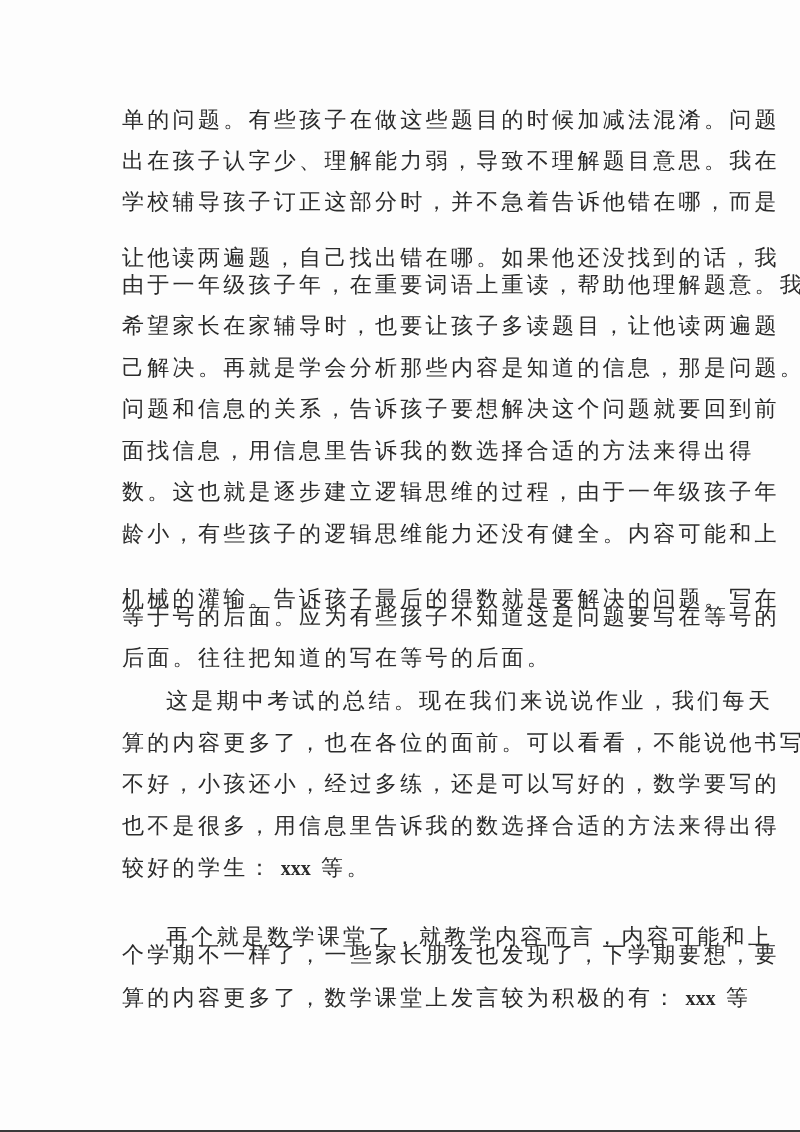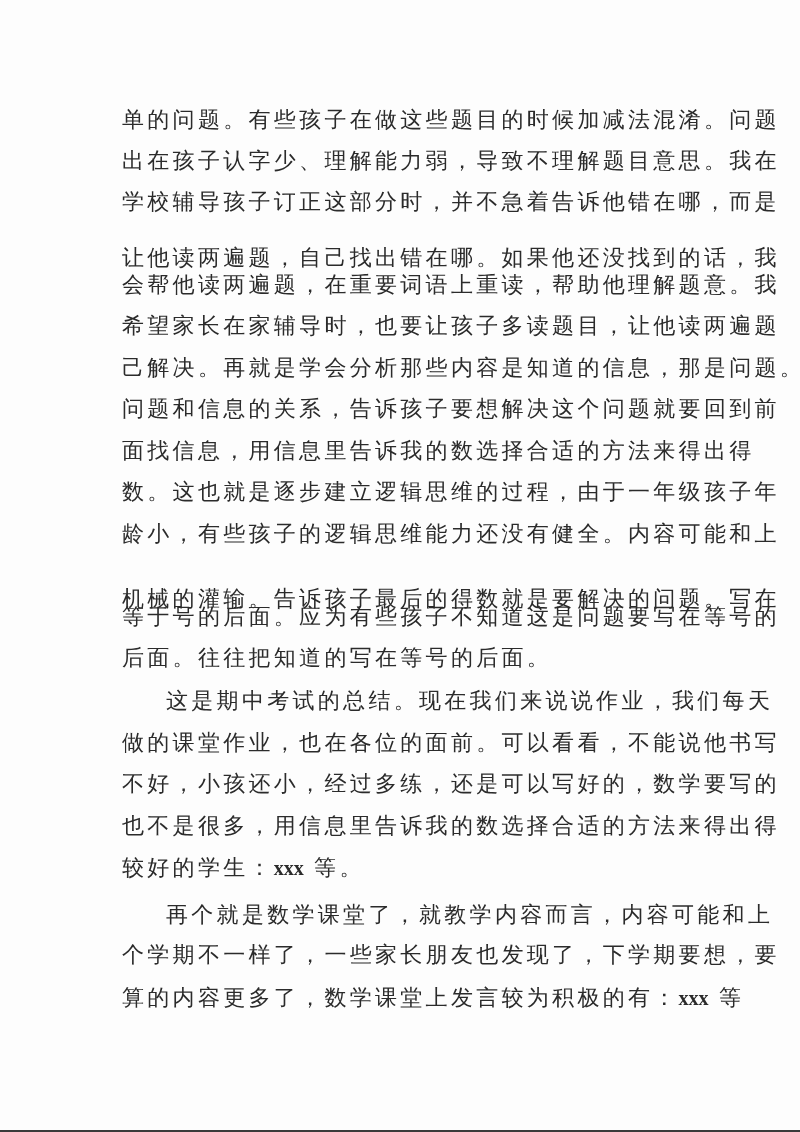--- a/index.html
+++ b/index.html
@@ -33,64 +33,65 @@
       letter-spacing: 3.3px;
       white-space: nowrap;
       overflow: visible;
     }
     .line.indent { left: 166px; }
     .latin {
       font-family: "Liberation Serif", serif;
       font-weight: bold;
       letter-spacing: 0;
       font-size: 20px;
+      margin-left: 7px;
     }
     .bottom-rule {
       position: absolute;
       left: 0;
       bottom: 0;
       width: 800px;
       height: 2px;
       background: #3a3a3a;
     }
   </style>
 </head>
 <body>
 
 <div class="page">
 
   <div>
     <div class="line" style="top:105px">单的问题。有些孩子在做这些题目的时候加减法混淆。问题</div>
     <div class="line" style="top:146px">出在孩子认字少、理解能力弱，导致不理解题目意思。我在</div>
     <div class="line" style="top:187px">学校辅导孩子订正这部分时，并不急着告诉他错在哪，而是</div>
     <div class="line" style="top:243px">让他读两遍题，自己找出错在哪。如果他还没找到的话，我</div>
-    <div class="line" style="top:270px">会帮他读两遍题，在重要词语上重读，帮助他理解题意。我</div>
+    <div class="line" style="top:270px">由于一年级孩子年，在重要词语上重读，帮助他理解题意。我</div>
     <div class="line" style="top:311px">希望家长在家辅导时，也要让孩子多读题目，让他读两遍题</div>
     <div class="line" style="top:353px">己解决。再就是学会分析那些内容是知道的信息，那是问题。</div>
     <div class="line" style="top:394px">问题和信息的关系，告诉孩子要想解决这个问题就要回到前</div>
     <div class="line" style="top:436px">面找信息，用信息里告诉我的数选择合适的方法来得出得</div>
     <div class="line" style="top:477px">数。这也就是逐步建立逻辑思维的过程，由于一年级孩子年</div>
     <div class="line" style="top:519px">龄小，有些孩子的逻辑思维能力还没有健全。内容可能和上</div>
     <div class="line" style="top:584px">机械的灌输。告诉孩子最后的得数就是要解决的问题。写在</div>
     <div class="line" style="top:602px">等于号的后面。应为有些孩子不知道这是问题要写在等号的</div>
     <div class="line" style="top:643px">后面。往往把知道的写在等号的后面。</div>
   </div>
 
   <div>
     <div class="line indent" style="top:686px">这是期中考试的总结。现在我们来说说作业，我们每天</div>
-    <div class="line" style="top:728px">做的课堂作业，也在各位的面前。可以看看，不能说他书写</div>
+    <div class="line" style="top:728px">算的内容更多了，也在各位的面前。可以看看，不能说他书写</div>
     <div class="line" style="top:769px">不好，小孩还小，经过多练，还是可以写好的，数学要写的</div>
     <div class="line" style="top:811px">也不是很多，用信息里告诉我的数选择合适的方法来得出得</div>
     <div class="line" style="top:853px">
       <span>较好的学生：</span><span class="latin">xxx</span><span> 等。</span>
     </div>
   </div>
 
   <div>
-    <div class="line indent" style="top:900px">再个就是数学课堂了，就教学内容而言，内容可能和上</div>
+    <div class="line indent" style="top:922px">再个就是数学课堂了，就教学内容而言，内容可能和上</div>
     <div class="line" style="top:940px">个学期不一样了，一些家长朋友也发现了，下学期要想，要</div>
     <div class="line" style="top:983px">
       <span>算的内容更多了，数学课堂上发言较为积极的有：</span><span class="latin">xxx</span><span> 等</span>
     </div>
   </div>
 
 </div>
 
 <div class="bottom-rule"></div>
 

